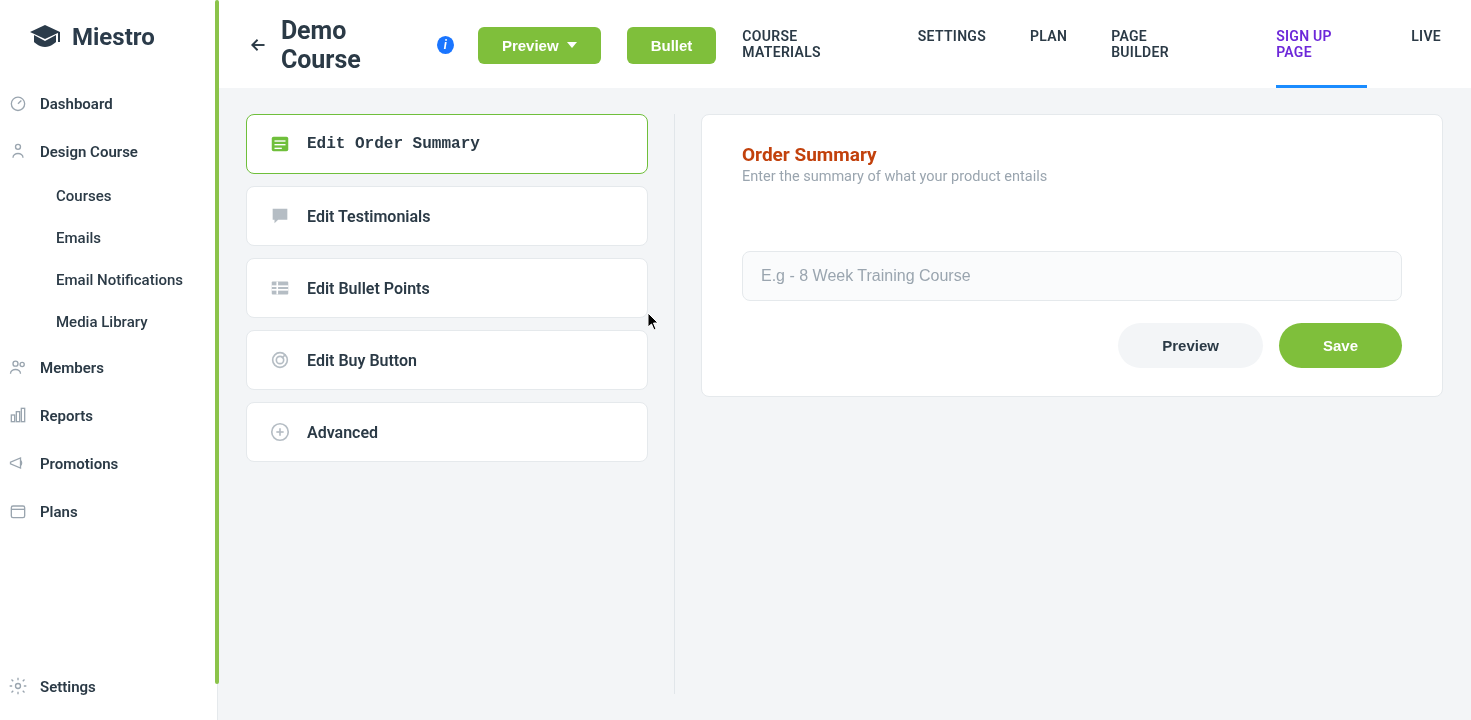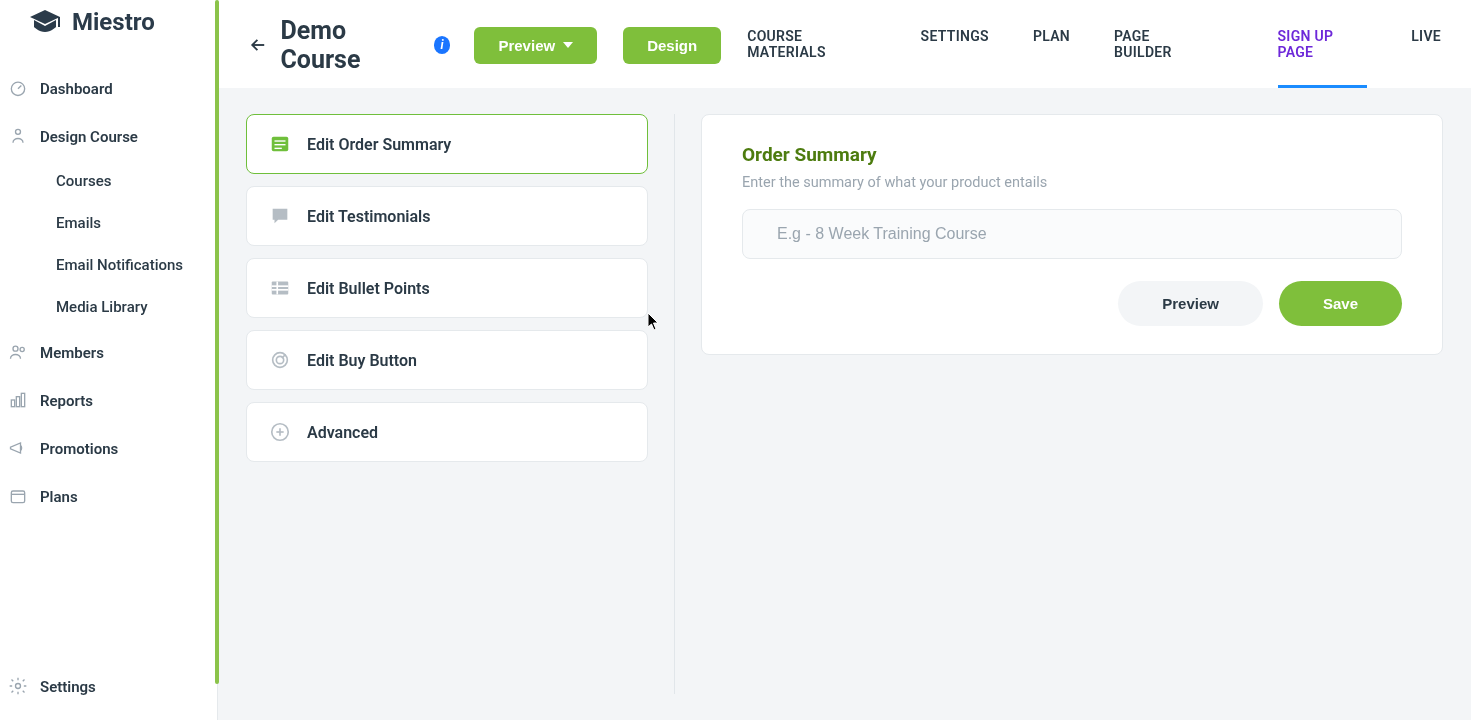--- a/index.html
+++ b/index.html
@@ -27,21 +27,21 @@
   position: absolute;
   top: 0; right: -2px;
   width: 4px; height: 684px;
   background: #8bc34a;
   border-radius: 4px;
 }
 .logo {
   display: flex;
   align-items: center;
   gap: 10px;
-  padding: 8px 28px 28px;
+  padding: 23px 28px 28px;
   font-size: 24px;
   font-weight: 700;
   color: #2b3b4a;
 }
 .logo svg { flex-shrink: 0; }
 .nav {
   flex: 1;
   overflow-y: auto;
 }
 .nav-item {
@@ -146,51 +146,53 @@
   background: #fff;
   border: 1px solid #e5e9ec;
   border-radius: 8px;
   font-size: 16px;
   font-weight: 600;
   color: #2b3a46;
   cursor: pointer;
 }
 .edit-item.active {
   border: 1.5px solid #6fbf3b;
+  font-family: Liberation Mono, monospace;
 }
 .edit-item .ic { width: 22px; height: 22px; color: #b5bdc4; }
 .edit-item.active .ic { color: #6fbf3b; }
 .panel {
   flex: 1;
   background: #fff;
   border: 1px solid #e5e9ec;
   border-radius: 8px;
   padding: 28px 40px;
   align-self: flex-start;
 }
 .panel h2 {
   font-size: 19px;
   font-weight: 700;
-  color: #4d7c0f;
-  margin-bottom: 8px;
+  color: #c2410c;
+  margin-bottom: 2px;
 }
 .panel .desc {
   font-size: 14.5px;
   color: #9aa5af;
   margin-bottom: 18px;
 }
 .panel input[type=text] {
   width: 100%;
-  padding: 15px 34px;
+  padding: 15px 18px;
   font-size: 16px;
   border: 1px solid #e5e9ec;
   border-radius: 8px;
   background: #fafbfc;
   color: #2b3a46;
   outline: none;
+  margin-top: 48px;
 }
 .panel input[type=text]::placeholder { color: #9aa5af; }
 .panel-actions {
   display: flex;
   justify-content: flex-end;
   gap: 16px;
   margin-top: 22px;
 }
 .btn-pill {
   border: none; cursor: pointer;
@@ -289,21 +291,21 @@
           <path d="M19 12H5"></path>
           <path d="M11 6l-6 6 6 6"></path>
         </svg>
       <span class="page-title">Demo Course</span>
       <span class="info-badge">i</span>
       <span class="spacer"></span>
       <button class="btn btn-green btn-preview">
         <span>Preview</span>
         <span class="caret-down"></span>
       </button>
-      <button class="btn btn-green" style="margin-left:14px;">Design</button>
+      <button class="btn btn-green" style="margin-left:14px;">Bullet</button>
     </div>
     <div class="tabs">
       <div class="tab">COURSE MATERIALS</div>
       <div class="tab">SETTINGS</div>
       <div class="tab">PLAN</div>
       <div class="tab">PAGE BUILDER</div>
       <div class="tab active">SIGN UP PAGE</div>
       <div class="tab">LIVE</div>
     </div>
   </div>

